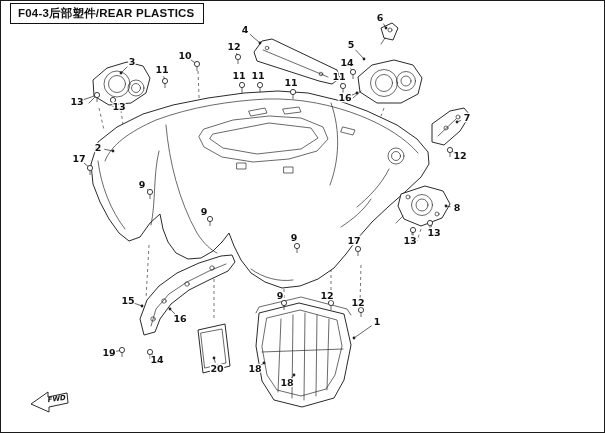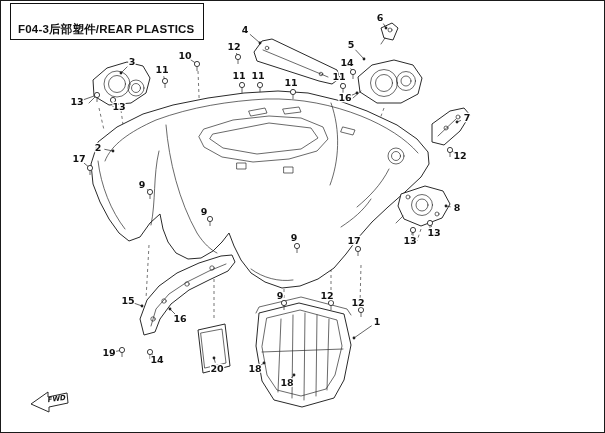--- a/index.html
+++ b/index.html
@@ -4,21 +4,21 @@
 <style>
   html,body{margin:0;padding:0;background:#e8e8e8;}
   .page{
     position:relative;width:605px;height:433px;background:#ffffff;
     border:1px solid #1a1a1a;box-sizing:border-box;overflow:hidden;
     font-family:"Liberation Sans",sans-serif;
   }
   .title-box{
     position:absolute;left:9px;top:2px;z-index:5;
     border:1.5px solid #111;background:#fff;
-    padding:18px 9px 2px 7px;
+    padding:2px 9px 2px 7px;
     font-weight:bold;font-size:11.5px;color:#111;letter-spacing:0.2px;
     white-space:nowrap;
   }
   svg{position:absolute;left:0;top:0;}
   .part{fill:#ffffff;stroke:#2a2a2a;stroke-width:1;stroke-linejoin:round;}
   .thin{fill:none;stroke:#2a2a2a;stroke-width:0.7;stroke-linejoin:round;stroke-linecap:round;}
   .dash{fill:none;stroke:#3a3a3a;stroke-width:0.7;stroke-dasharray:3 3;}
   .leader{stroke:#333;stroke-width:0.75;fill:none;}
   .leader-dot{fill:#222;stroke:none;}
   .screw{fill:#fff;stroke:#2a2a2a;stroke-width:0.9;}

